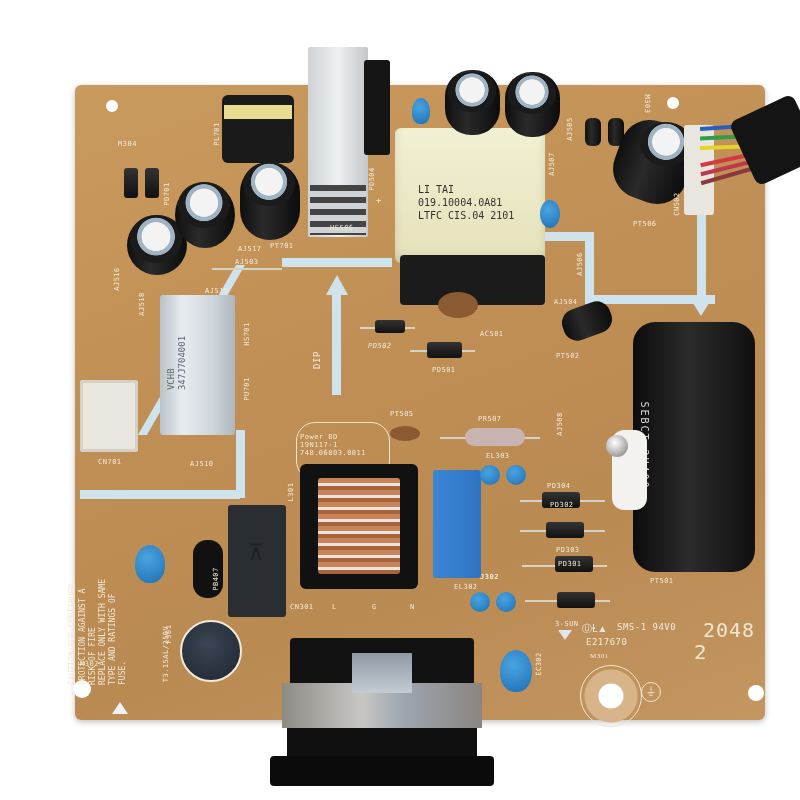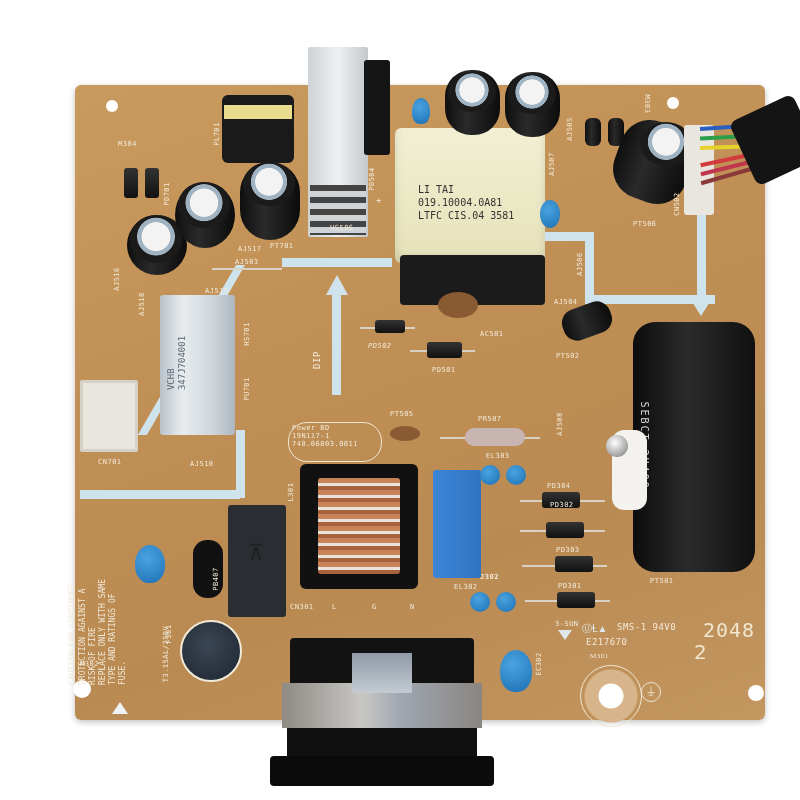--- a/index.html
+++ b/index.html
@@ -41,21 +41,21 @@
 <div class="abs" style="left:691px;top:300px;width:0;height:0;border-left:10px solid transparent;border-right:10px solid transparent;border-top:16px solid #cfe3ec;"></div>
 <div class="abs trace" style="left:332px;top:295px;width:9px;height:100px;"></div>
 <div class="abs" style="left:326px;top:275px;width:0;height:0;border-left:11px solid transparent;border-right:11px solid transparent;border-bottom:20px solid #cfe3ec;"></div>
 <div class="abs silk" style="left:308px;top:355px;transform:rotate(-90deg);">DIP</div>
 
 <div class="abs" style="left:395px;top:128px;width:150px;height:135px;background:linear-gradient(#f2f0d4,#e5e1b9);border-radius:6px;box-shadow:inset 0 -6px 8px rgba(0,0,0,.12);"></div>
 <div class="abs" style="left:400px;top:255px;width:145px;height:50px;background:#1b1b1b;border-radius:4px;"></div>
 <div class="abs" style="left:418px;top:183px;color:#333;font-family:'DejaVu Sans Mono',monospace;font-size:10px;line-height:13px;">
   <div>LI TAI</div>
   <div>019.10004.0A81</div>
-  <div>LTFC  CIS.04  3581</div>
+  <div>LTFC  CIS.04  2101</div>
 </div>
 
 <div class="abs" style="left:308px;top:47px;width:60px;height:190px;background:linear-gradient(90deg,#cfd3d6,#eef0f2 50%,#c4c8cb);border-radius:2px;"></div>
 <div class="abs" style="left:310px;top:185px;width:56px;height:50px;background:repeating-linear-gradient(#444 0 6px,#cfd3d6 6px 12px);"></div>
 <div class="abs" style="left:364px;top:60px;width:26px;height:95px;background:#151515;border-radius:3px;"></div>
 <div class="abs silk silk-sm" style="left:330px;top:224px;">HS506</div>
 <div class="abs silk silk-sm" style="left:360px;top:175px;transform:rotate(-90deg);">PD504</div>
 <div class="abs silk" style="left:376px;top:195px;">+</div>
 
 <div class="abs" style="left:222px;top:95px;width:72px;height:68px;background:#1a1a1a;border-radius:6px;"></div>
@@ -139,21 +139,21 @@
 <div class="abs silk silk-sm" style="left:432px;top:366px;">PD501</div>
 <div class="abs capbody" style="left:562px;top:305px;width:50px;height:32px;border-radius:14px;transform:rotate(-20deg);"></div>
 <div class="abs silk silk-sm" style="left:556px;top:352px;">PT502</div>
 <div class="abs" style="left:390px;top:426px;width:30px;height:15px;background:#8a5a33;border-radius:50%;"></div>
 <div class="abs silk silk-sm" style="left:390px;top:410px;">PT505</div>
 <div class="abs lead" style="left:440px;top:437px;width:100px;"></div>
 <div class="abs" style="left:465px;top:428px;width:60px;height:18px;background:#c8b4b0;border-radius:9px;"></div>
 <div class="abs silk silk-sm" style="left:478px;top:415px;">PR507</div>
 <div class="abs silk silk-sm" style="left:548px;top:420px;transform:rotate(-90deg);">AJ508</div>
 
-<div class="abs outline" style="left:288px;top:422px;width:86px;height:36px;padding:1px 3px;border-radius:19px;">
+<div class="abs outline" style="left:296px;top:422px;width:86px;height:36px;padding:10px 3px;border-radius:19px;">
   <div class="silk silk-sm">Power BD</div>
   <div class="silk silk-sm">19N117-1</div>
   <div class="silk silk-sm">748.06803.0011</div>
 </div>
 
 <div class="abs" style="left:300px;top:464px;width:118px;height:125px;background:#111;border-radius:6px;"></div>
 <div class="abs" style="left:318px;top:478px;width:82px;height:96px;background:repeating-linear-gradient(#c98358 0 5px,#e9e4dc 5px 8px,#a8633c 8px 12px);border-radius:3px;"></div>
 <div class="abs silk silk-sm" style="left:282px;top:488px;transform:rotate(-90deg);">L301</div>
 <div class="abs" style="left:433px;top:470px;width:48px;height:108px;background:linear-gradient(90deg,#3c86d6,#2f74c2);border-radius:3px;"></div>
 <div class="abs" style="left:228px;top:505px;width:58px;height:112px;background:#2a2d31;border-radius:3px;"></div>
@@ -174,21 +174,21 @@
 <div class="abs diode" style="left:542px;top:492px;width:38px;height:16px;"></div>
 <div class="abs silk silk-sm" style="left:547px;top:482px;">PD304</div>
 <div class="abs lead" style="left:520px;top:530px;width:85px;"></div>
 <div class="abs diode" style="left:546px;top:522px;width:38px;height:16px;"></div>
 <div class="abs silk silk-sm" style="left:550px;top:501px;">PD302</div>
 <div class="abs lead" style="left:522px;top:565px;width:85px;"></div>
 <div class="abs diode" style="left:555px;top:556px;width:38px;height:16px;"></div>
 <div class="abs silk silk-sm" style="left:556px;top:546px;">PD303</div>
 <div class="abs lead" style="left:525px;top:600px;width:85px;"></div>
 <div class="abs diode" style="left:557px;top:592px;width:38px;height:16px;"></div>
-<div class="abs silk silk-sm" style="left:558px;top:582px;text-align:center;">PD301</div>
+<div class="abs silk silk-sm" style="left:558px;top:560px;text-align:center;">PD301</div>
 
 <div class="abs silk silk-sm" style="left:555px;top:620px;">3-SUN</div>
 <div class="abs" style="left:558px;top:630px;width:0;height:0;border-left:7px solid transparent;border-right:7px solid transparent;border-top:10px solid #dfe7ea;"></div>
 <div class="abs" style="left:582px;top:622px;color:#dfe7ea;font-size:10px;">ⓊⱢ▲</div>
 <div class="abs silk" style="left:617px;top:622px;">SMS-1 94V0</div>
 <div class="abs silk" style="left:586px;top:637px;">E217670</div>
 <div class="abs silk silk-sm" style="left:590px;top:652px;font-family:Liberation Serif, serif;">M301</div>
 <div class="abs" style="left:703px;top:618px;color:#f0e6cf;font-family:'DejaVu Sans Mono',monospace;font-size:20px;letter-spacing:1px;">2048</div>
 <div class="abs" style="left:694px;top:640px;color:#f0e6cf;font-family:'DejaVu Sans',sans-serif;font-size:20px;">2</div>
 

